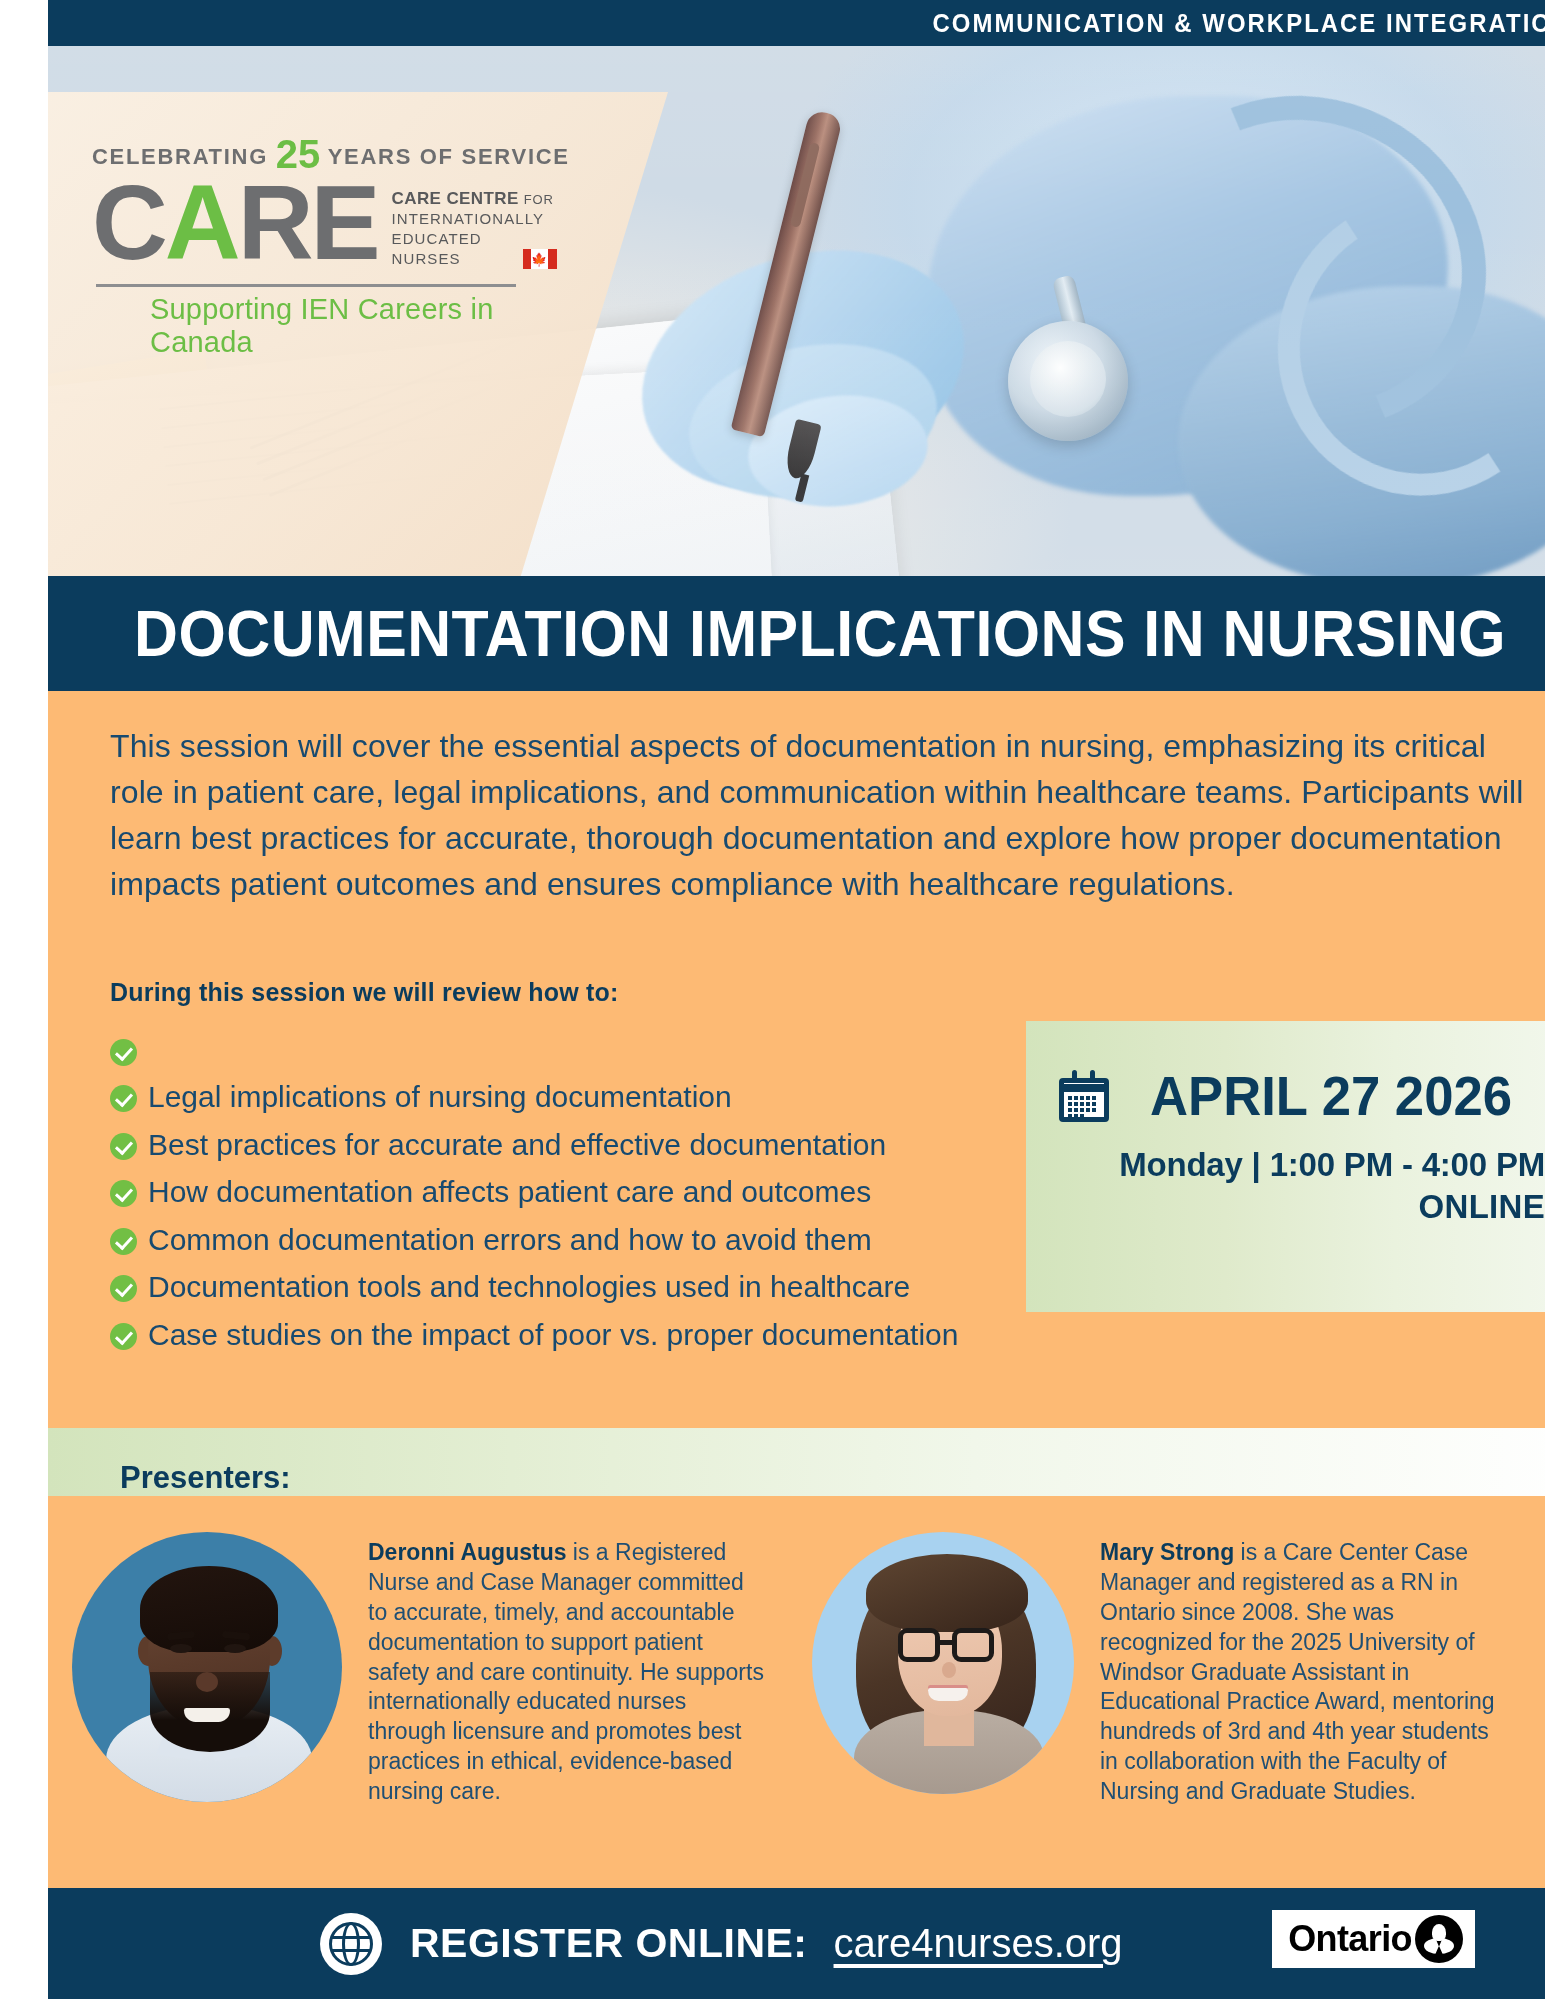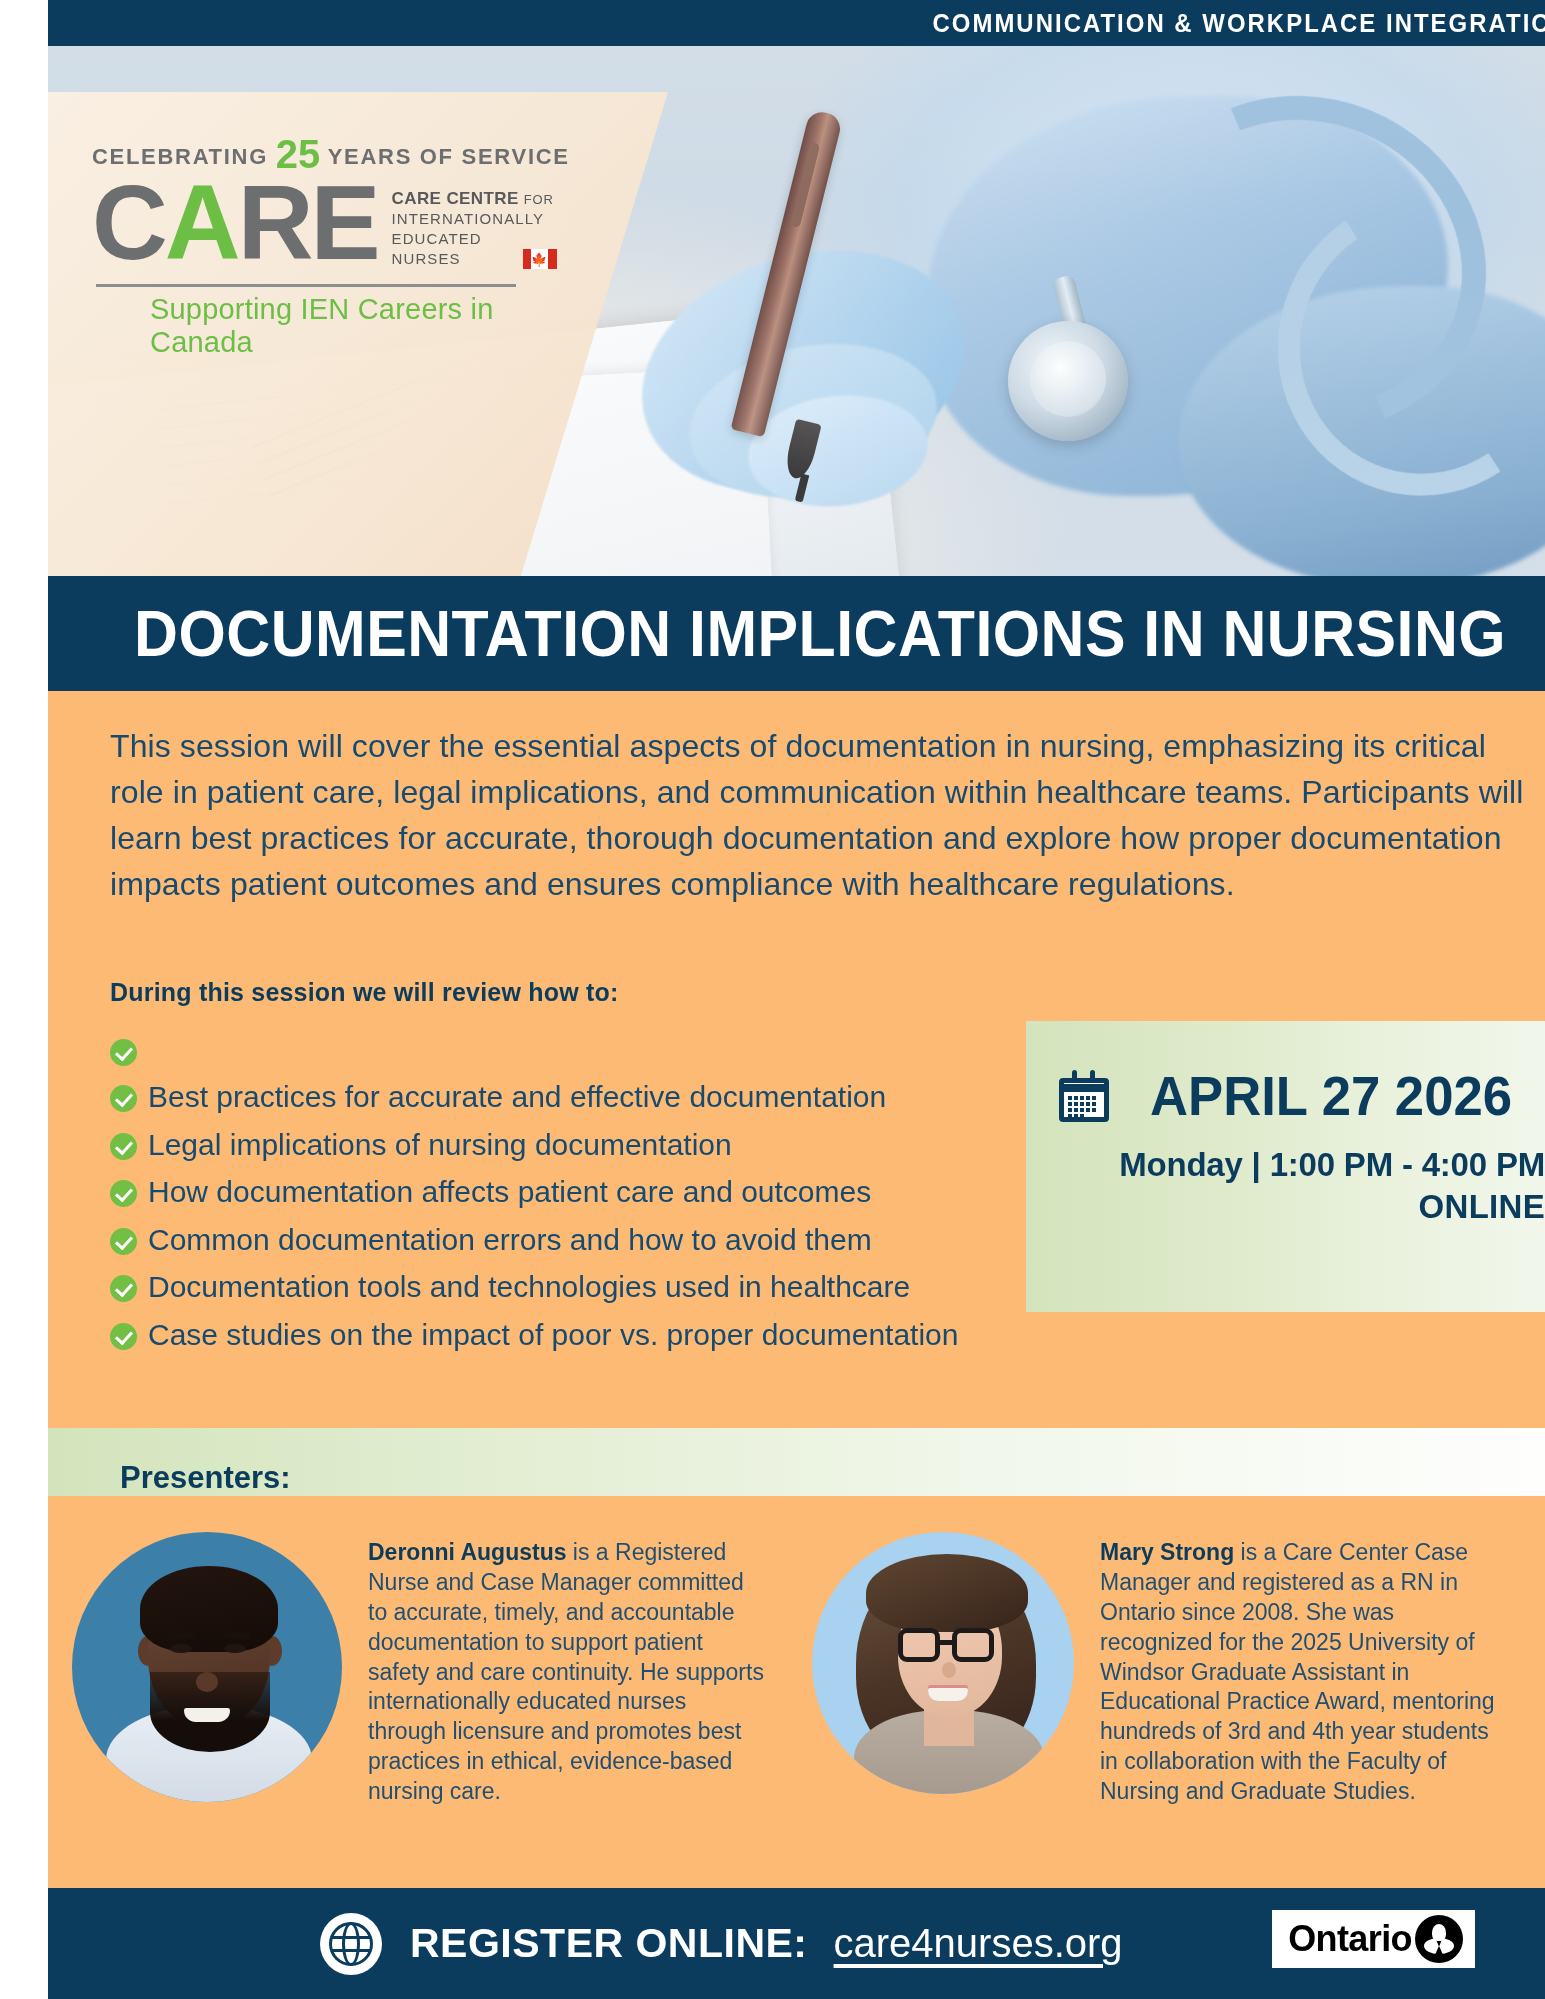--- a/index.html
+++ b/index.html
@@ -494,25 +494,25 @@
 
   <p class="intro">This session will cover the essential aspects of documentation in nursing, emphasizing its critical role in patient care, legal implications, and communication within healthcare teams. Participants will learn best practices for accurate, thorough documentation and explore how proper documentation impacts patient outcomes and ensures compliance with healthcare regulations.</p>
 
   <div class="list-head">During this session we will review how to:</div>
   <div class="bullets">
     <div class="bullet">
       <span class="chk"></span>
     </div>
     <div class="bullet">
       <span class="chk"></span>
-      <span class="bullet-txt">Best practices for accurate and effective documentation</span>
+      <span class="bullet-txt">Legal implications of nursing documentation</span>
     </div>
     <div class="bullet">
       <span class="chk"></span>
-      <span class="bullet-txt">Legal implications of nursing documentation</span>
+      <span class="bullet-txt">Best practices for accurate and effective documentation</span>
     </div>
     <div class="bullet">
       <span class="chk"></span>
       <span class="bullet-txt">How documentation affects patient care and outcomes</span>
     </div>
     <div class="bullet">
       <span class="chk"></span>
       <span class="bullet-txt">Common documentation errors and how to avoid them</span>
     </div>
     <div class="bullet">

